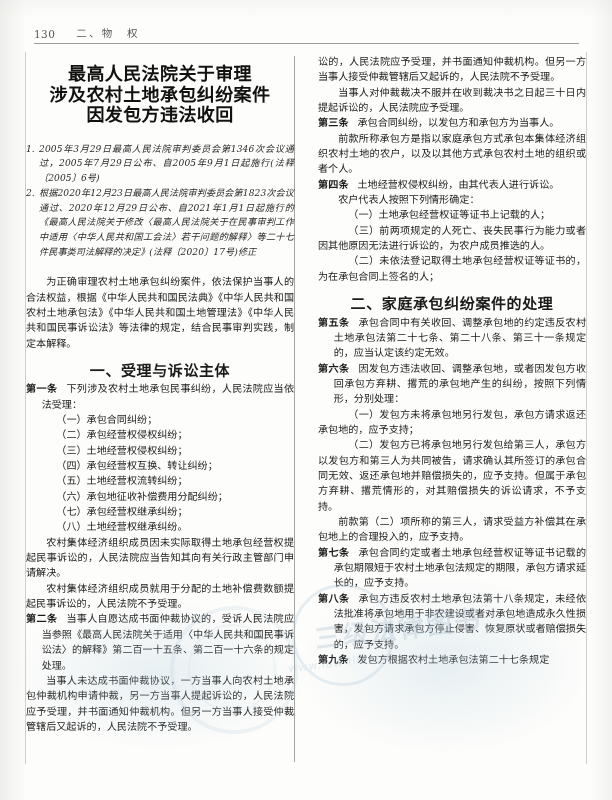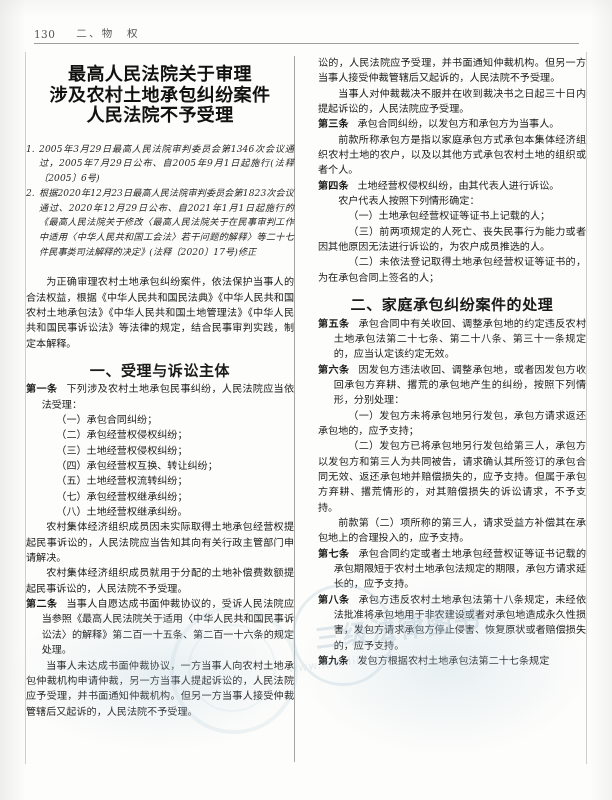--- a/index.html
+++ b/index.html
@@ -54,21 +54,21 @@
     width:560px;height:742px;
     display:flex;
   }
   .col{
     width:271px;
     position:relative;
     font-size:10.1px;
     line-height:15.35px;
   }
   .col.left{padding-right:8px;}
-  .col.right{padding-left:16px;}
+  .col.right{padding-left:16px;font-family:Liberation Mono, monospace;}
   #col-divider{
     position:absolute;
     left:294px;top:56px;
     width:1px;height:706px;
     background:#7f807e;
     opacity:.7;
   }
   
   .edge-rule{position:absolute;background:#a8a9a6;opacity:.55;}
   #edge-left{left:25px;top:52px;width:1px;height:712px;}
@@ -214,21 +214,21 @@
   <div class="edge-rule" id="edge-right"></div>
   <div id="col-divider"></div>
 
   <div id="cols">
 
     <div class="col left">
 
       <div class="title">
         <div>最高人民法院关于审理</div>
         <div>涉及农村土地承包纠纷案件</div>
-        <div>人民法院不予受理</div>
+        <div>因发包方违法收回</div>
       </div>
 
       <div class="notes">
         <div class="note">
           <span class="num">1.</span>
           <span class="txt">2005年3月29日最高人民法院审判委员会第1346次会议通过，2005年7月29日公布、自2005年9月1日起施行(法释〔2005〕6号)</span>
         </div>
         <div class="note">
           <span class="num">2.</span>
           <span class="txt">根据2020年12月23日最高人民法院审判委员会第1823次会议通过、2020年12月29日公布、自2021年1月1日起施行的《最高人民法院关于修改〈最高人民法院关于在民事审判工作中适用〈中华人民共和国工会法〉若干问题的解释〉等二十七件民事类司法解释的决定》(法释〔2020〕17号)修正</span>
@@ -240,20 +240,21 @@
       <div class="sechead">一、受理与诉讼主体</div>
 
       <div class="art">
         <span class="lbl">第一条</span><span class="gap"></span><span class="body">下列涉及农村土地承包民事纠纷，人民法院应当依法受理：</span>
       </div>
       <div class="sub">（一）承包合同纠纷；</div>
       <div class="sub">（二）承包经营权侵权纠纷；</div>
       <div class="sub">（三）土地经营权侵权纠纷；</div>
       <div class="sub">（四）承包经营权互换、转让纠纷；</div>
       <div class="sub">（五）土地经营权流转纠纷；</div>
+      <div class="sub">（六）承包地征收补偿费用分配纠纷；</div>
       <div class="sub">（七）承包经营权继承纠纷；</div>
       <div class="sub">（八）土地经营权继承纠纷。</div>
       <div class="cont">农村集体经济组织成员因未实际取得土地承包经营权提起民事诉讼的，人民法院应当告知其向有关行政主管部门申请解决。</div>
       <div class="cont">农村集体经济组织成员就用于分配的土地补偿费数额提起民事诉讼的，人民法院不予受理。</div>
 
       <div class="art">
         <span class="lbl">第二条</span><span class="gap"></span><span class="body">当事人自愿达成书面仲裁协议的，受诉人民法院应当参照《最高人民法院关于适用〈中华人民共和国民事诉讼法〉的解释》第二百一十五条、第二百一十六条的规定处理。</span>
       </div>
       <div class="cont">当事人未达成书面仲裁协议，一方当事人向农村土地承包仲裁机构申请仲裁，另一方当事人提起诉讼的，人民法院应予受理，并书面通知仲裁机构。但另一方当事人接受仲裁管辖后又起诉的，人民法院不予受理。</div>
     </div>

